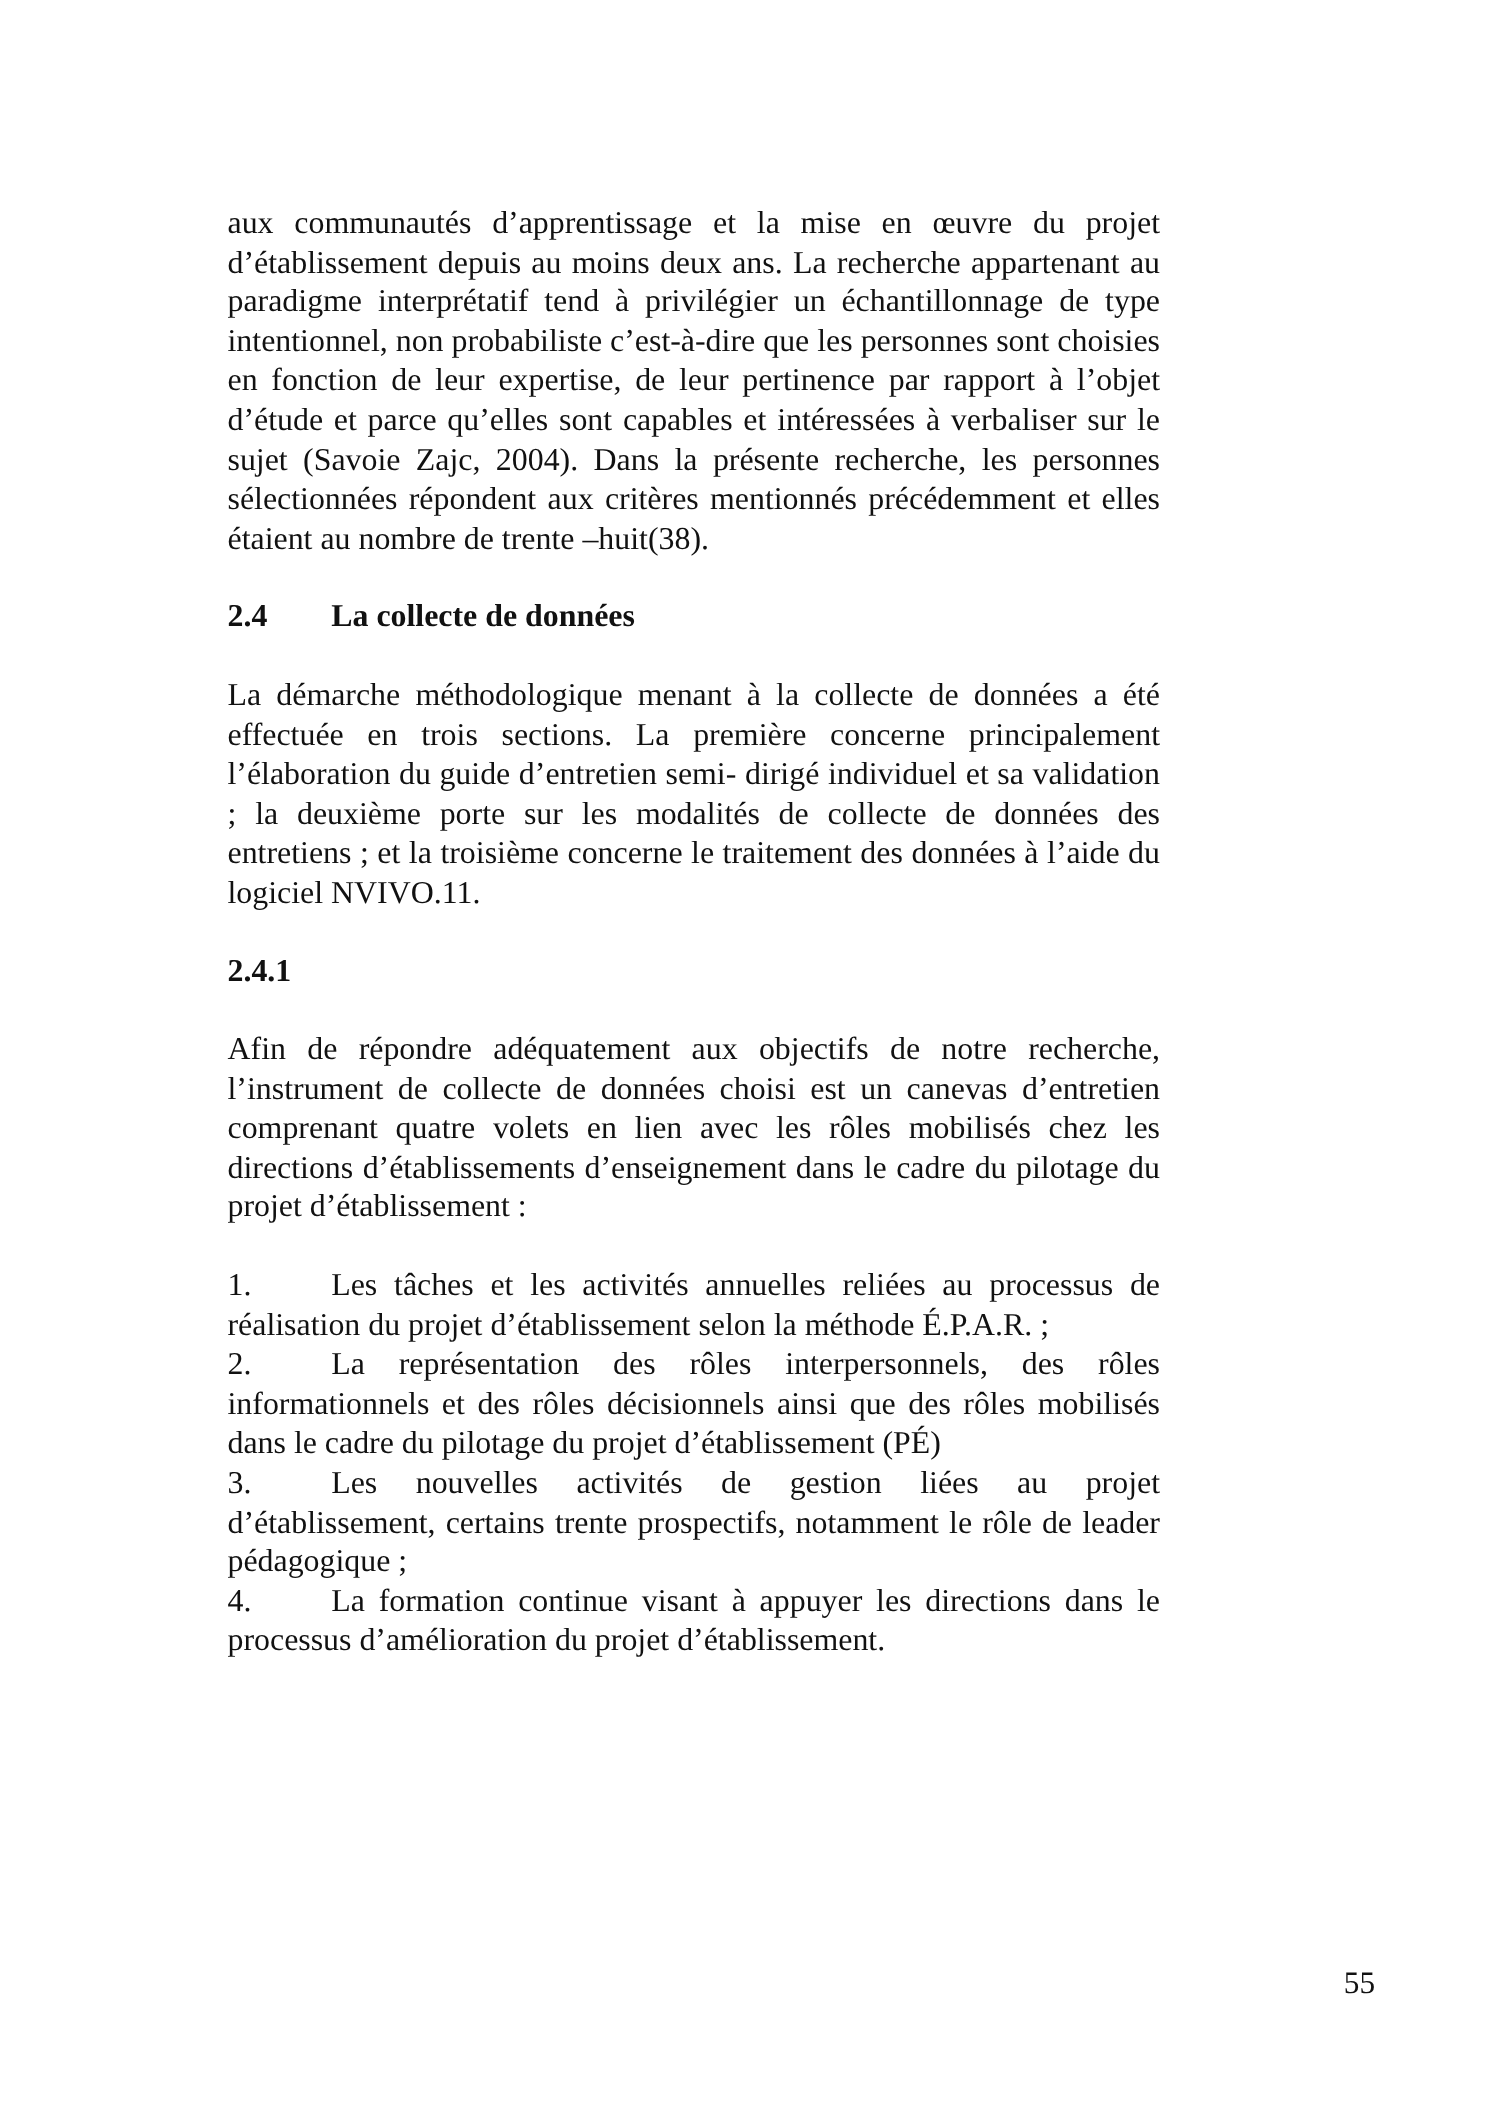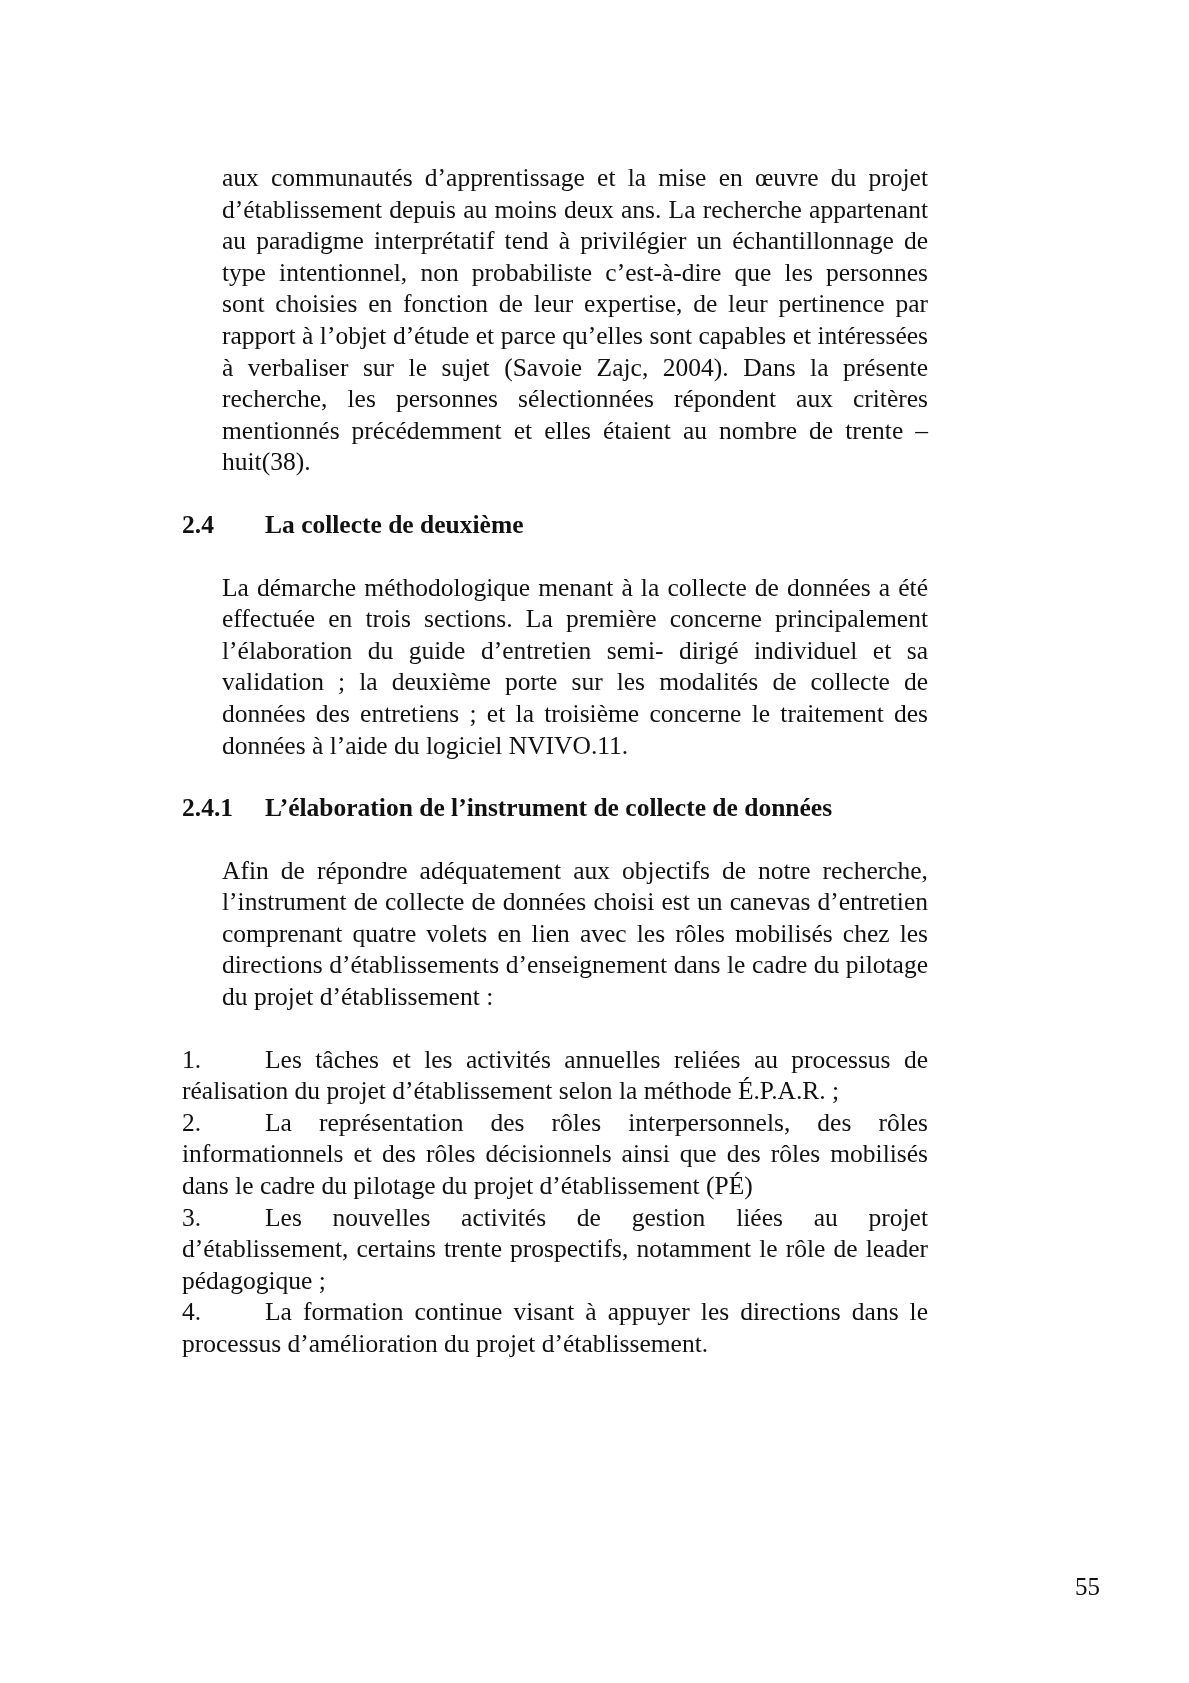--- a/index.html
+++ b/index.html
@@ -33,21 +33,21 @@
       line-height: 31.6px;
       font-weight: bold;
       margin: 0;
       display: flex;
       align-items: flex-end;
     }
     .heading .num {
       display: inline-block;
       width: 83px;
     }
-    .gap-after-para { margin-bottom: 31px; margin-left: 40px; }
+    .gap-after-para { margin-bottom: 31px; }
     .gap-after-head { margin-bottom: 31px; }
     .list {
       margin: 0;
       padding: 0;
     }
     .list-item {
       font-size: 25.5px;
       line-height: 31.6px;
       text-align: justify;
       margin: 0;
@@ -69,28 +69,27 @@
   </style>
 </head>
 <body>
 
 <div class="page">
 
   <p class="para gap-after-para">aux communautés d’apprentissage et la mise en œuvre du projet d’établissement depuis au moins deux ans. La recherche appartenant au paradigme interprétatif tend à privilégier un échantillonnage de type intentionnel, non probabiliste c’est-à-dire que les personnes sont choisies en fonction de leur expertise, de leur pertinence par rapport à l’objet d’étude et parce qu’elles sont capables et intéressées à verbaliser sur le sujet (Savoie Zajc, 2004). Dans la présente recherche, les personnes sélectionnées répondent aux critères mentionnés précédemment et elles  étaient au nombre de trente –huit(38).</p>
 
   <h2 class="heading gap-after-head">
     <span class="num">2.4</span>
-    <span>La collecte de deuxième</span>
+    <span>La collecte de données</span>
   </h2>
 
   <p class="para gap-after-para">La démarche méthodologique menant à la collecte de données a été effectuée en trois sections. La première concerne principalement l’élaboration du guide d’entretien semi- dirigé individuel et sa validation ; la deuxième porte sur les modalités de collecte de données des entretiens ; et la troisième concerne le traitement des données à l’aide du logiciel  NVIVO.11.</p>
 
   <h3 class="heading gap-after-head">
     <span class="num">2.4.1</span>
-    <span>L’élaboration de l’instrument de collecte de données</span>
   </h3>
 
   <p class="para gap-after-para">Afin de répondre adéquatement aux objectifs de notre recherche, l’instrument de collecte de données choisi est un canevas d’entretien comprenant quatre volets en lien avec les rôles mobilisés chez les directions d’établissements d’enseignement dans le cadre du pilotage du projet d’établissement :</p>
 
   <div class="list">
     <p class="list-item"><span class="marker">1.</span><span>Les tâches et les activités annuelles reliées au processus de réalisation du projet d’établissement selon la méthode É.P.A.R. ;</span></p>
     <p class="list-item"><span class="marker">2.</span><span>La représentation des rôles interpersonnels, des rôles informationnels et des rôles décisionnels ainsi que des rôles mobilisés dans le cadre du pilotage du projet d’établissement (PÉ)</span></p>
     <p class="list-item"><span class="marker">3.</span><span>Les nouvelles activités de gestion liées au projet d’établissement, certains trente prospectifs, notamment le rôle de leader pédagogique ;</span></p>
     <p class="list-item"><span class="marker">4.</span><span>La formation continue visant à appuyer les directions dans le processus d’amélioration du projet d’établissement.</span></p>
   </div>

